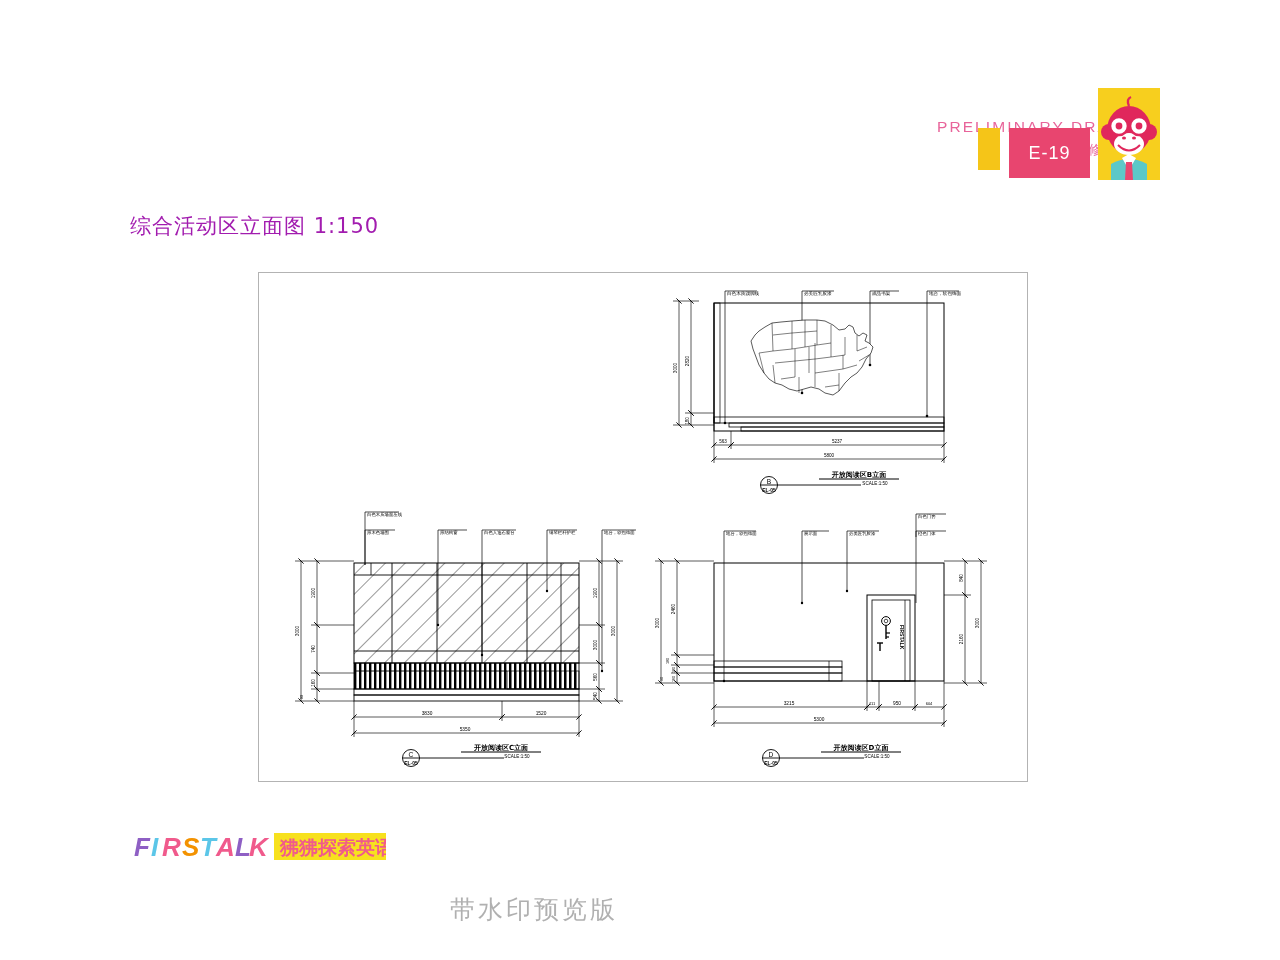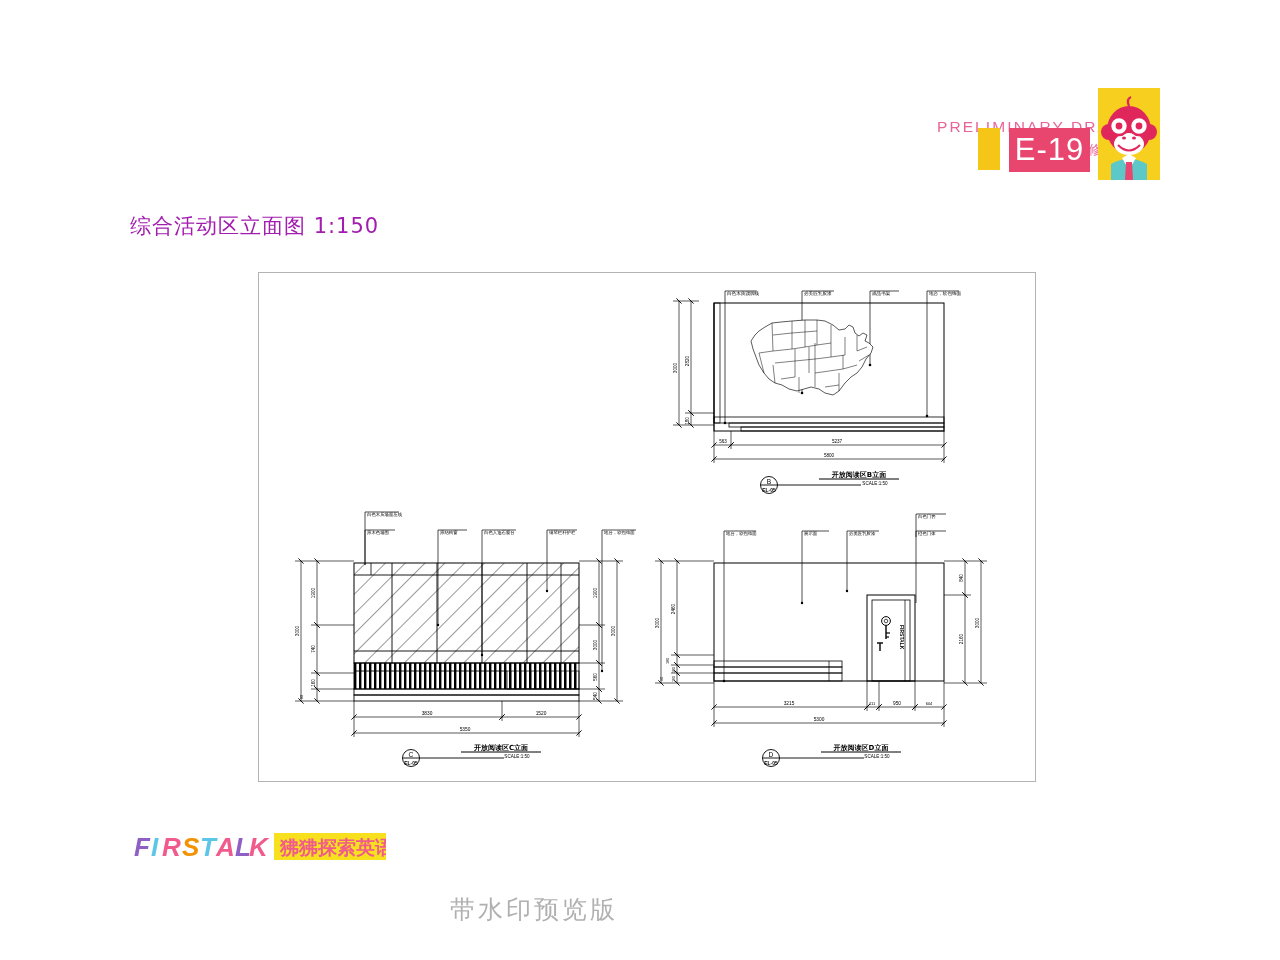--- a/index.html
+++ b/index.html
@@ -26,42 +26,42 @@
   .hdr-cn{
     font-size:13px; letter-spacing:1.3px; color:#e8649a;
     margin-top:5px; white-space:nowrap;
     font-family:"DejaVu Sans",sans-serif;
   }
   .hdr-yellow{
     position:absolute; left:978px; top:128px; width:22px; height:42px;
     background:#f5c518;
   }
   .hdr-code{
-    position:absolute; left:1009px; top:128px; width:81px; height:44px;
+    position:absolute; left:1009px; top:128px; width:81px; height:50px;
     background:#e8456f;
-    color:#ffffff; font-size:31px; letter-spacing:1px;
+    color:#ffffff; font-size:18px; letter-spacing:1px;
     display:flex; align-items:center; justify-content:center;
     font-family:"Liberation Sans",sans-serif;
   }
   
   .mascot{
     position:absolute; left:1098px; top:88px; width:62px; height:92px;
     background:#f7cf1e;
   }
   .mascot svg{display:block;}
   
   .page-title{
     position:absolute; left:130px; top:212px;
     font-size:21px; color:#a21caf; letter-spacing:1px;
     font-family:"DejaVu Sans",sans-serif;
   }
   
   .frame{
     position:absolute; left:258px; top:272px; width:768px; height:508px;
-    border:1px solid #b3b3b3; background:#fff;padding-left:8px;
+    border:1px solid #b3b3b3; background:#fff;
   }
   .cad{position:absolute; left:0; top:0;}
   
   .footer-logo{
     position:absolute; left:134px; top:830px; width:252px; height:34px;
   }
   .watermark{
     position:absolute; left:0; top:893px; width:1068px;
     text-align:center;
     font-size:25px; color:#9b9b9b; letter-spacing:3px;

